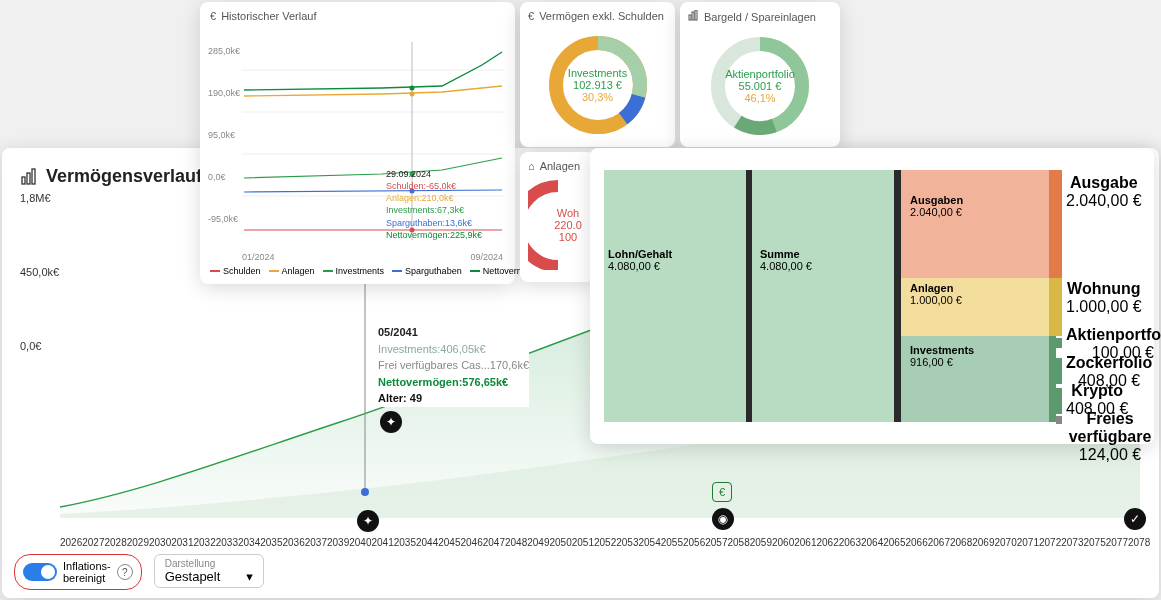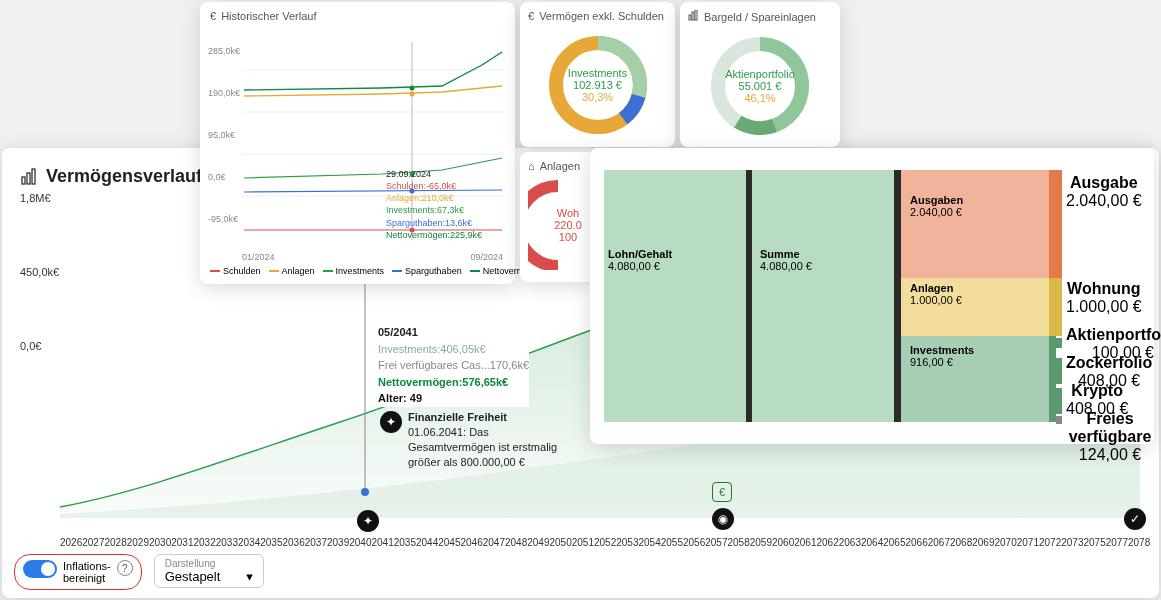--- a/index.html
+++ b/index.html
@@ -8,21 +8,21 @@
 .icon{display:inline-flex;align-items:center;justify-content:center}
 
 
 #forecast{left:2px;top:148px;width:1157px;height:450px;padding:18px 18px 12px}
 #forecast h2{font-size:18px;font-weight:600;color:#222;display:flex;align-items:center;gap:8px}
 #forecast .y-labels{position:absolute;left:18px;top:44px;font-size:11px;color:#333}
 #forecast .y-labels div{height:74px}
 #forecast .plot{position:absolute;left:58px;top:44px;right:18px;bottom:64px}
 #forecast .xaxis{position:absolute;left:58px;right:14px;bottom:50px;display:flex;justify-content:space-between;font-size:10px;color:#333}
 #forecast .controls{position:absolute;left:12px;bottom:8px;display:flex;gap:12px;align-items:flex-start}
-.toggle-box{border:1px solid #d33;border-radius:16px;padding:5px 8px;display:flex;gap:6px;font-size:11px}
+.toggle-box{border:1px solid #d33;border-radius:16px;padding:5px 8px;display:flex;align-items:center;gap:6px;font-size:11px}
 .toggle{width:34px;height:18px;background:#2b7de9;border-radius:10px;position:relative}
 .toggle::after{content:"";position:absolute;width:14px;height:14px;background:#fff;border-radius:50%;right:2px;top:2px}
 .help-circ{width:16px;height:16px;border:1px solid #888;border-radius:50%;font-size:10px;display:inline-flex;align-items:center;justify-content:center;color:#555}
 .dropdown{border:1px solid #ccc;border-radius:6px;padding:3px 10px;min-width:110px}
 .dropdown .lbl{font-size:10px;color:#888}
 .dropdown .val{font-size:13px;display:flex;justify-content:space-between;align-items:center}
 
 
 .tip{position:absolute;background:#fff;font-size:11px;color:#444;line-height:1.5}
 .tip .date{font-weight:700;color:#222}
@@ -107,24 +107,20 @@
     <div class="date">05/2041</div>
     <div id="fc-tt-rows">
         <div style="color:#8aa9a0">Investments:406,05k€</div>
         <div style="color:#888">Frei verfügbares Cas...170,6k€</div>
       </div>
     <div><span class="net">Nettovermögen:</span><span class="net">576,65k€</span></div>
     <div><span class="age">Alter:</span> <span class="age">49</span></div>
   </div>
 
   <div class="ms-icon" style="left:378px;top:263px">✦</div>
-  <div class="milestone" style="left:406px;top:262px">
-    <b>Finanzielle Freiheit</b><br>
-    <span>01.06.2041: Das Gesamtvermögen ist erstmalig größer als 800.000,00 €</span>
-  </div>
 
   <div class="ms-icon" style="left:355px;top:362px">✦</div>
   <div class="axis-icon" style="left:710px;top:334px">€</div>
   <div class="ms-icon" style="left:710px;top:360px">◉</div>
   <div class="ms-icon" style="left:1122px;top:360px;background:#111">✓</div>
 
   <div class="xaxis" id="fc-x">
       <span>2026</span>
       <span>2027</span>
       <span>2028</span>

